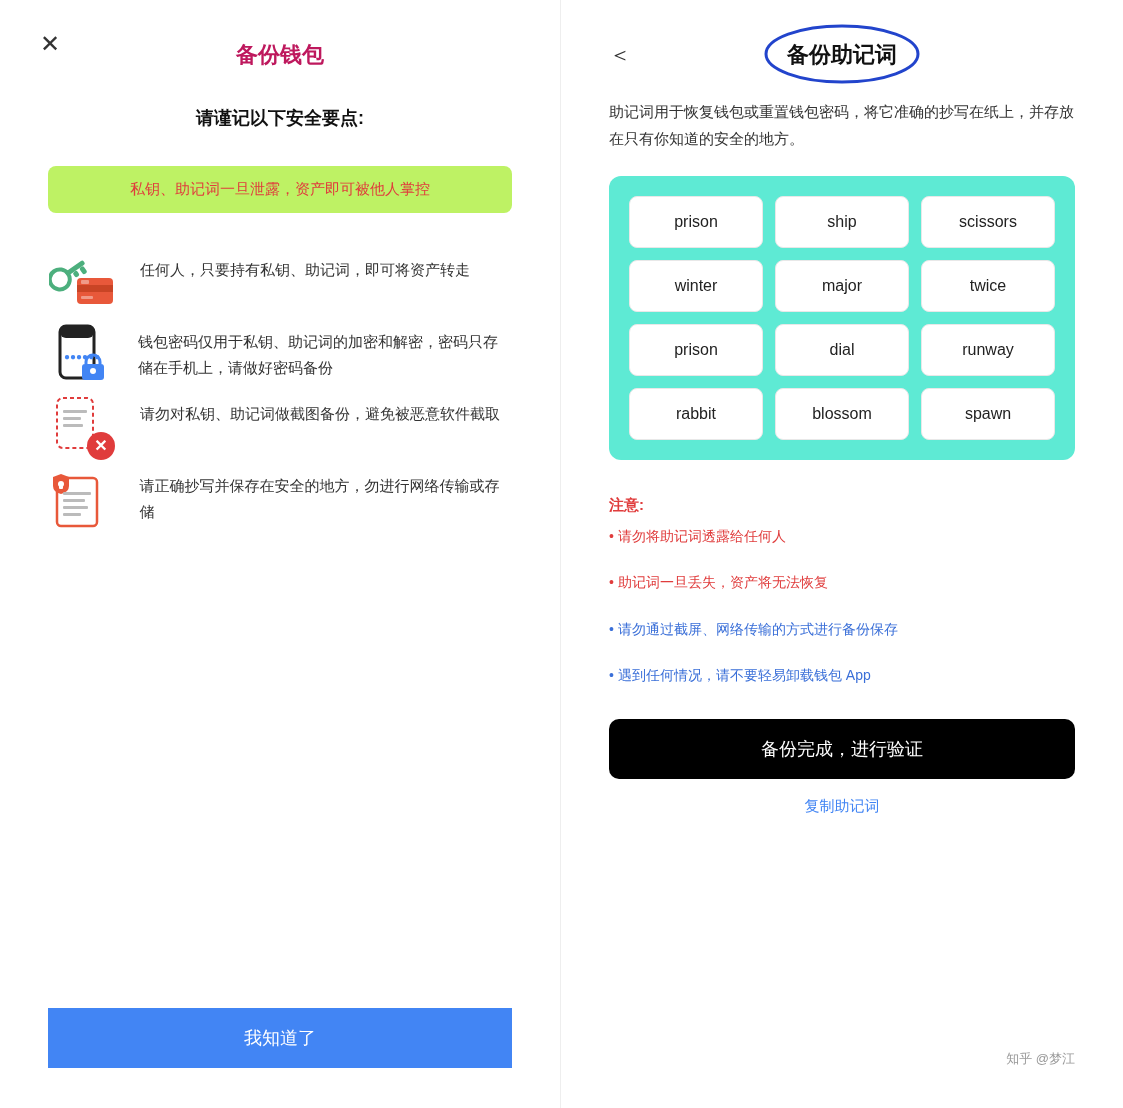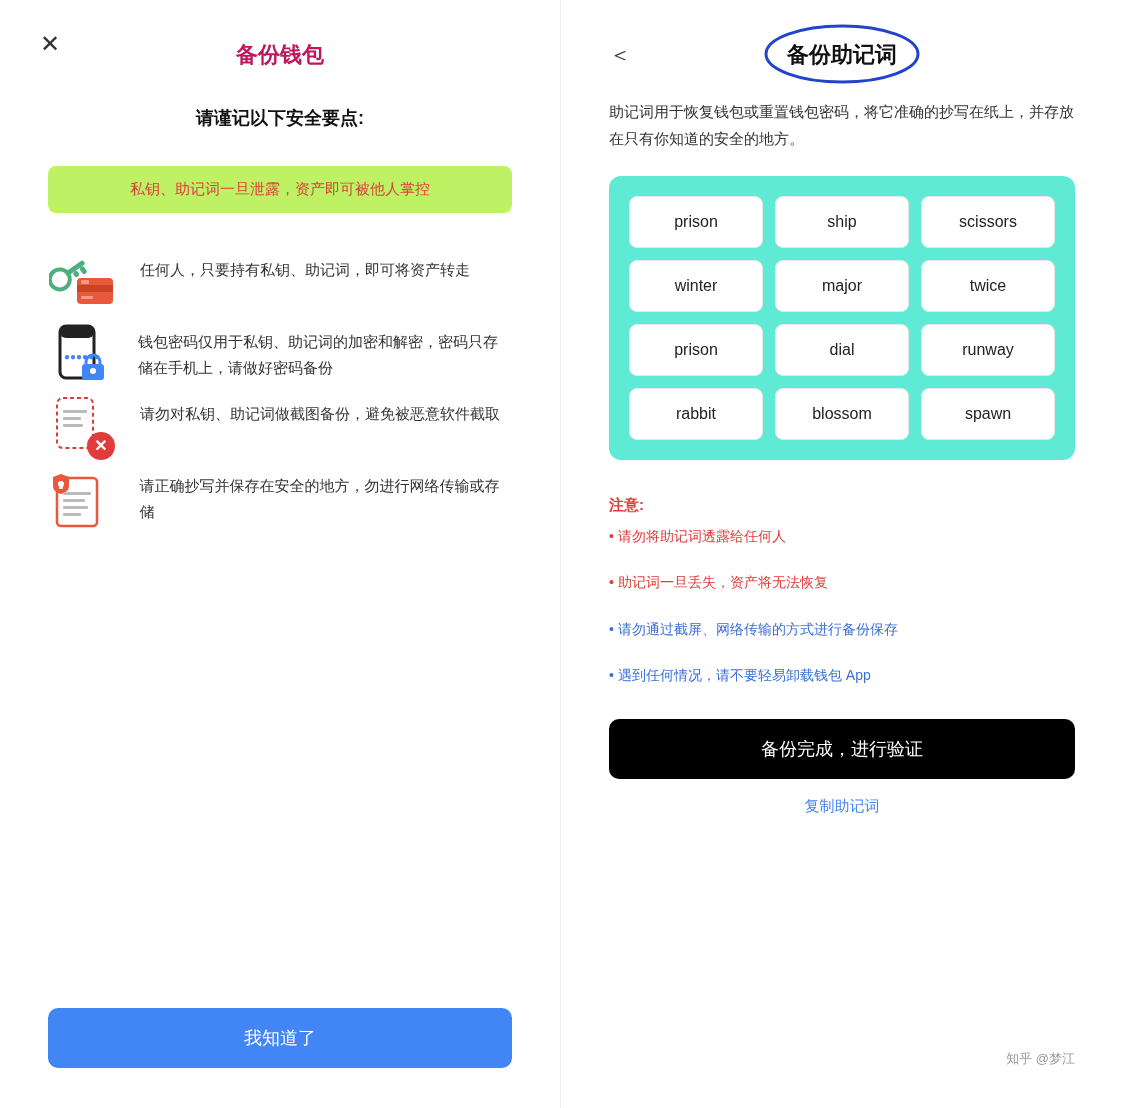--- a/index.html
+++ b/index.html
@@ -78,21 +78,21 @@
       color: #333;
       line-height: 1.7;
       padding-top: 8px;
     }
 
     .left-bottom-btn {
       margin-top: 40px;
       background: #4285f4;
       color: #fff;
       border: none;
-      border-radius: 10px;
+      border-radius: 0;
       font-size: 18px;
       font-weight: 500;
       padding: 18px 0;
       width: 100%;
       cursor: pointer;
       text-align: center;
     }
 
     
     .right-panel {

